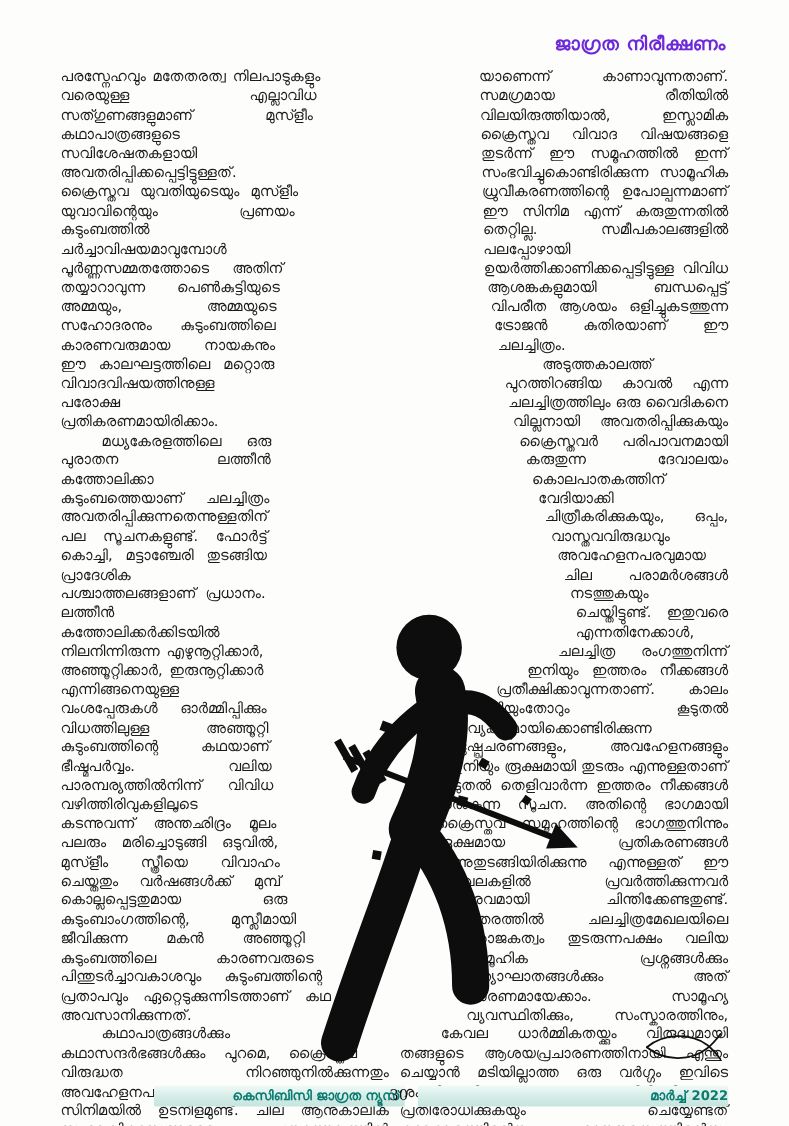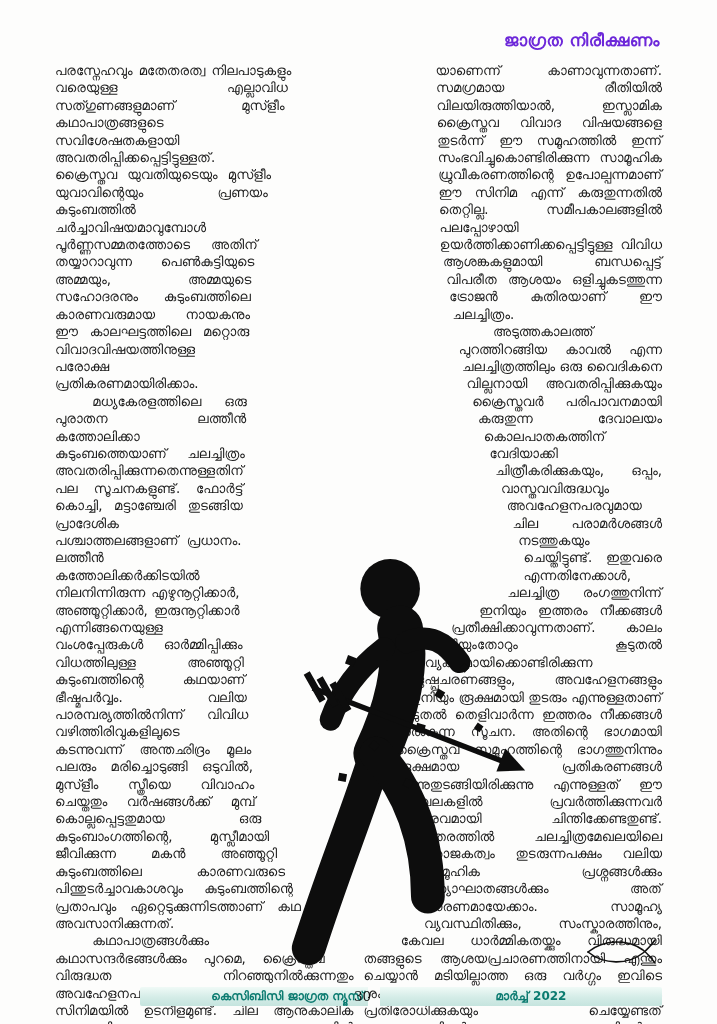--- a/index.html
+++ b/index.html
@@ -65,21 +65,21 @@
   .footer { position: absolute; left: 0; top: 987px; width: 717px; height: 20px; }
   .band {
     position: absolute; top: 0; height: 19px;
     background: linear-gradient(#f0faf7 0%, #d4ece7 55%, #c5e4de 100%);
     font-size: 12px; font-weight: bold;
     line-height: 19px;
     color: #0b7b70;
     white-space: nowrap; overflow: hidden;
   }
   .band-left  { left: 140px; width: 228px; text-align: right; padding-right: 4px; box-sizing: border-box; border-radius: 2px 0 0 2px; }
-  .band-right { left: 380px; width: 282px; text-align: center;  padding-left: 20px; box-sizing: border-box; border-radius: 0 2px 2px 0; }
+  .band-right { left: 380px; width: 282px; text-align: right;  padding-left: 20px; box-sizing: border-box; border-radius: 0 2px 2px 0; }
   .page-number {
     position: absolute; left: 345px; top: 0; width: 35px; height: 19px;
     text-align: center; font-size: 13.5px; line-height: 19px;
     color: #111; font-family: "DejaVu Serif", serif;
   }
 </style>
 </head>
 <body>
 
 <div class="page">

